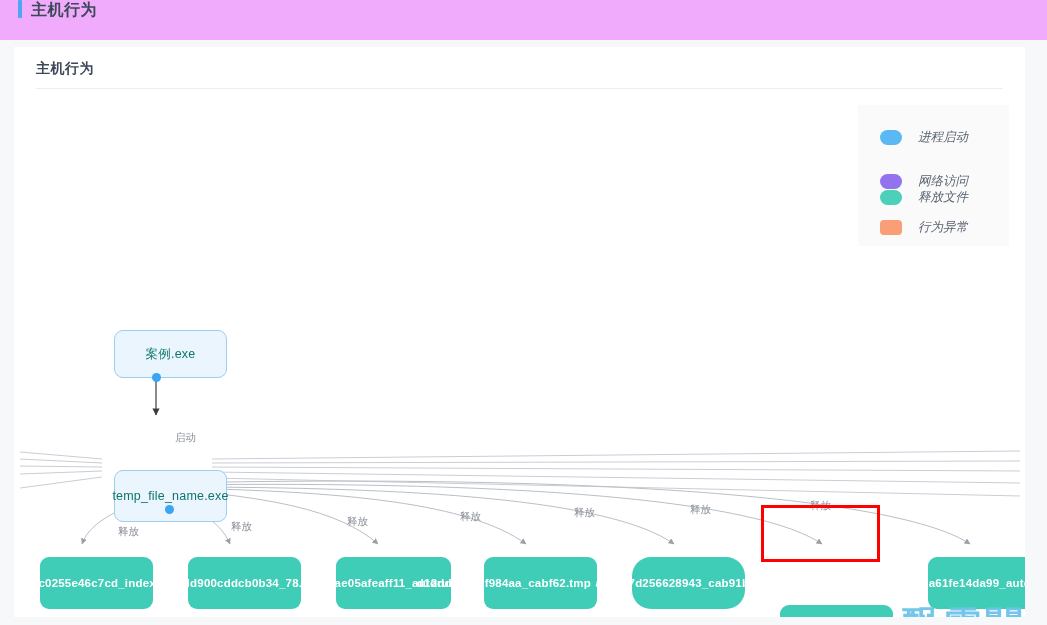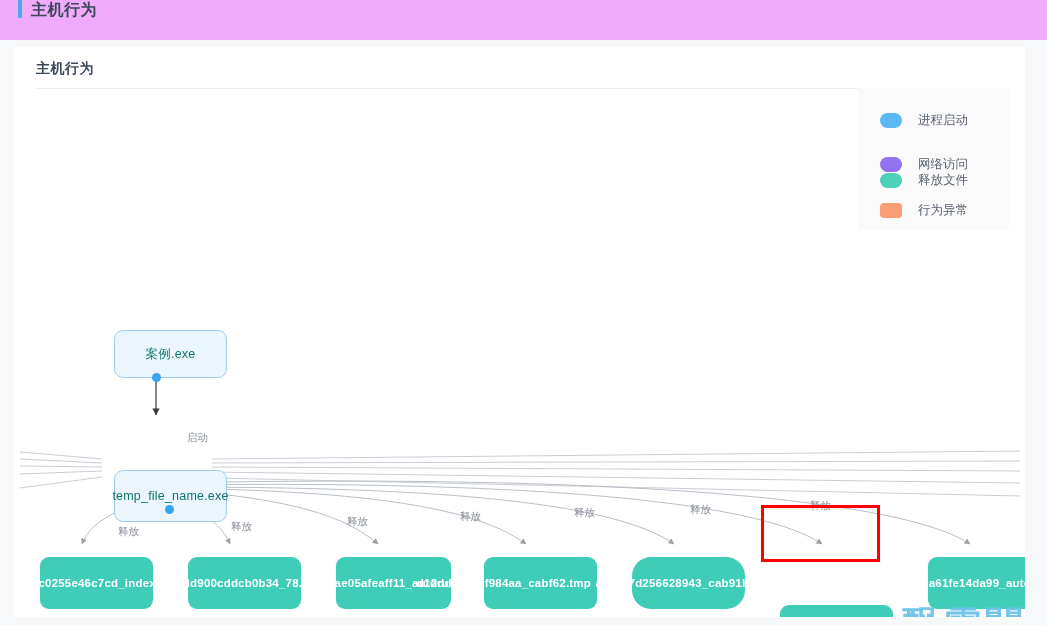--- a/index.html
+++ b/index.html
@@ -81,24 +81,25 @@
     overflow: hidden;
   }
   .graph-svg {
     position: absolute;
     left: 0; top: 0;
   }
   
   .legend {
     position: absolute;
     left: 844px;
-    top: 41px;
+    top: 58px;
     width: 151px;
     height: 141px;
     background: #fafafa;
+    font-style: italic;
   }
   .legend-row {
     position: absolute;
     left: 22px;
     display: flex;
     align-items: center;
     height: 18px;
   }
   .legend-swatch {
     width: 22px;
@@ -228,21 +229,21 @@
           <path d="M136,444 C110,465 78,470 68,497" marker-end="url(#arrowGrey)"></path>
           <path d="M152,444 C184,468 204,470 216,497" marker-end="url(#arrowGrey)"></path>
           <path d="M154,442 C252,450 324,462 364,497" marker-end="url(#arrowGrey)"></path>
           <path d="M156,441 C330,444 456,456 512,497" marker-end="url(#arrowGrey)"></path>
           <path d="M157,440 C400,440 596,452 660,497" marker-end="url(#arrowGrey)"></path>
           <path d="M158,438 C460,434 736,448 808,497" marker-end="url(#arrowGrey)"></path>
           <path d="M159,436 C520,428 876,444 956,497" marker-end="url(#arrowGrey)"></path>
         </g>
       </svg>
 
-      <div class="edge-label" style="left:161px; top:384px;margin-left:12px;">启动</div>
+      <div class="edge-label" style="left:161px; top:384px;">启动</div>
       <div class="edge-label" style="left:104px; top:478px;">释放</div>
       <div class="edge-label" style="left:217px; top:473px;">释放</div>
       <div class="edge-label" style="left:333px; top:468px;">释放</div>
       <div class="edge-label" style="left:446px; top:463px;">释放</div>
       <div class="edge-label" style="left:560px; top:459px;">释放</div>
       <div class="edge-label" style="left:676px; top:456px;">释放</div>
       <div class="edge-label" style="left:796px; top:452px;">释放</div>
 
       <div class="node node-process" style="left:100px; top:283px; width:113px; height:48px;">
         <span class="node-text">案例.exe</span>

